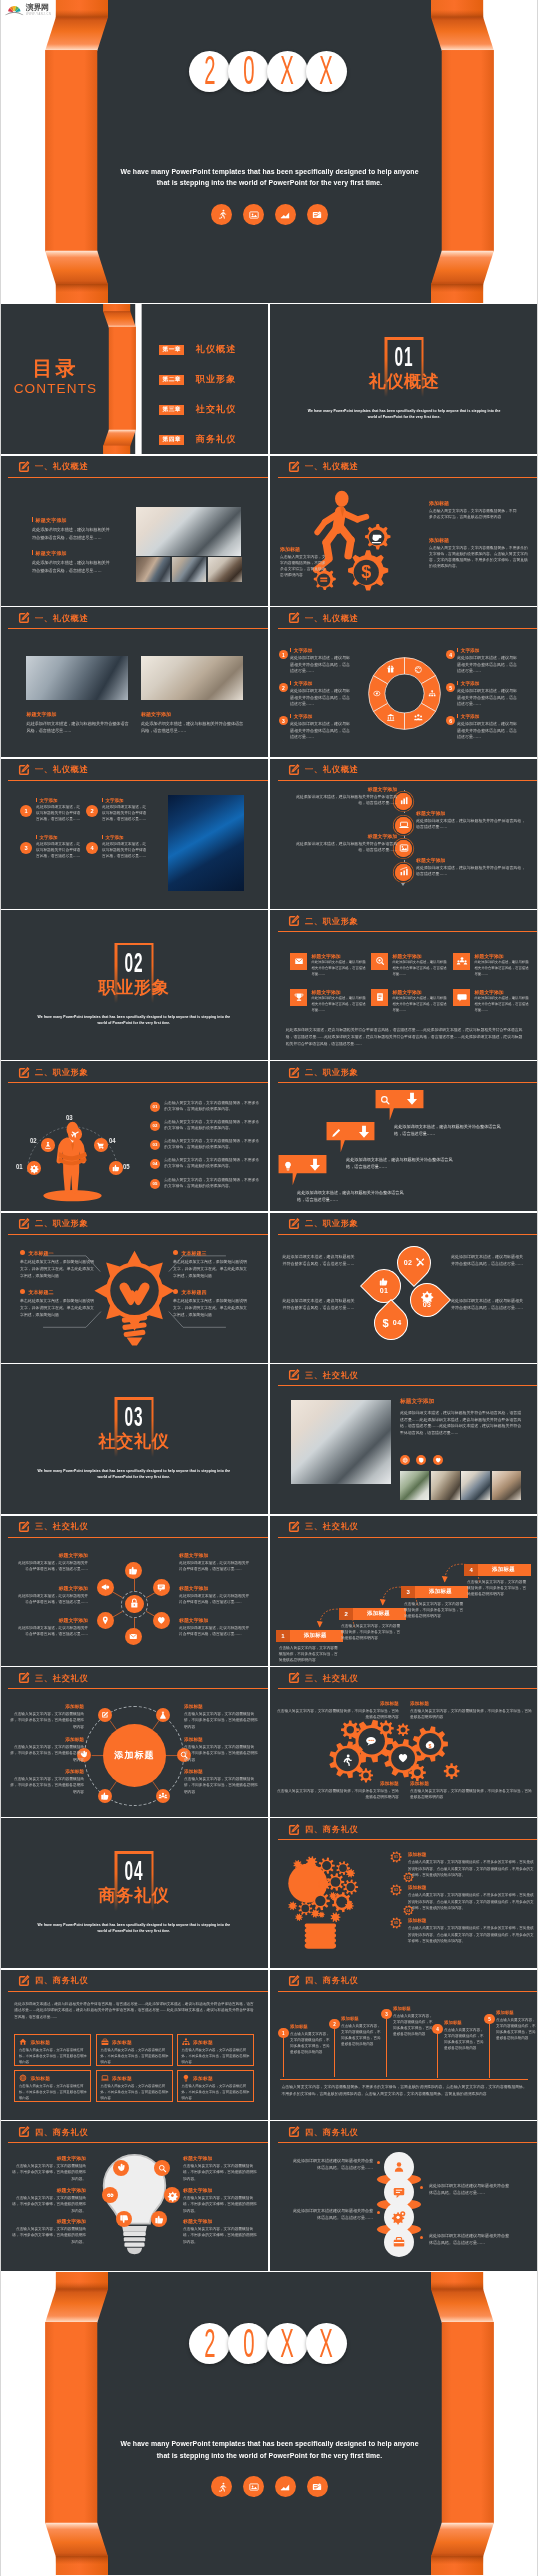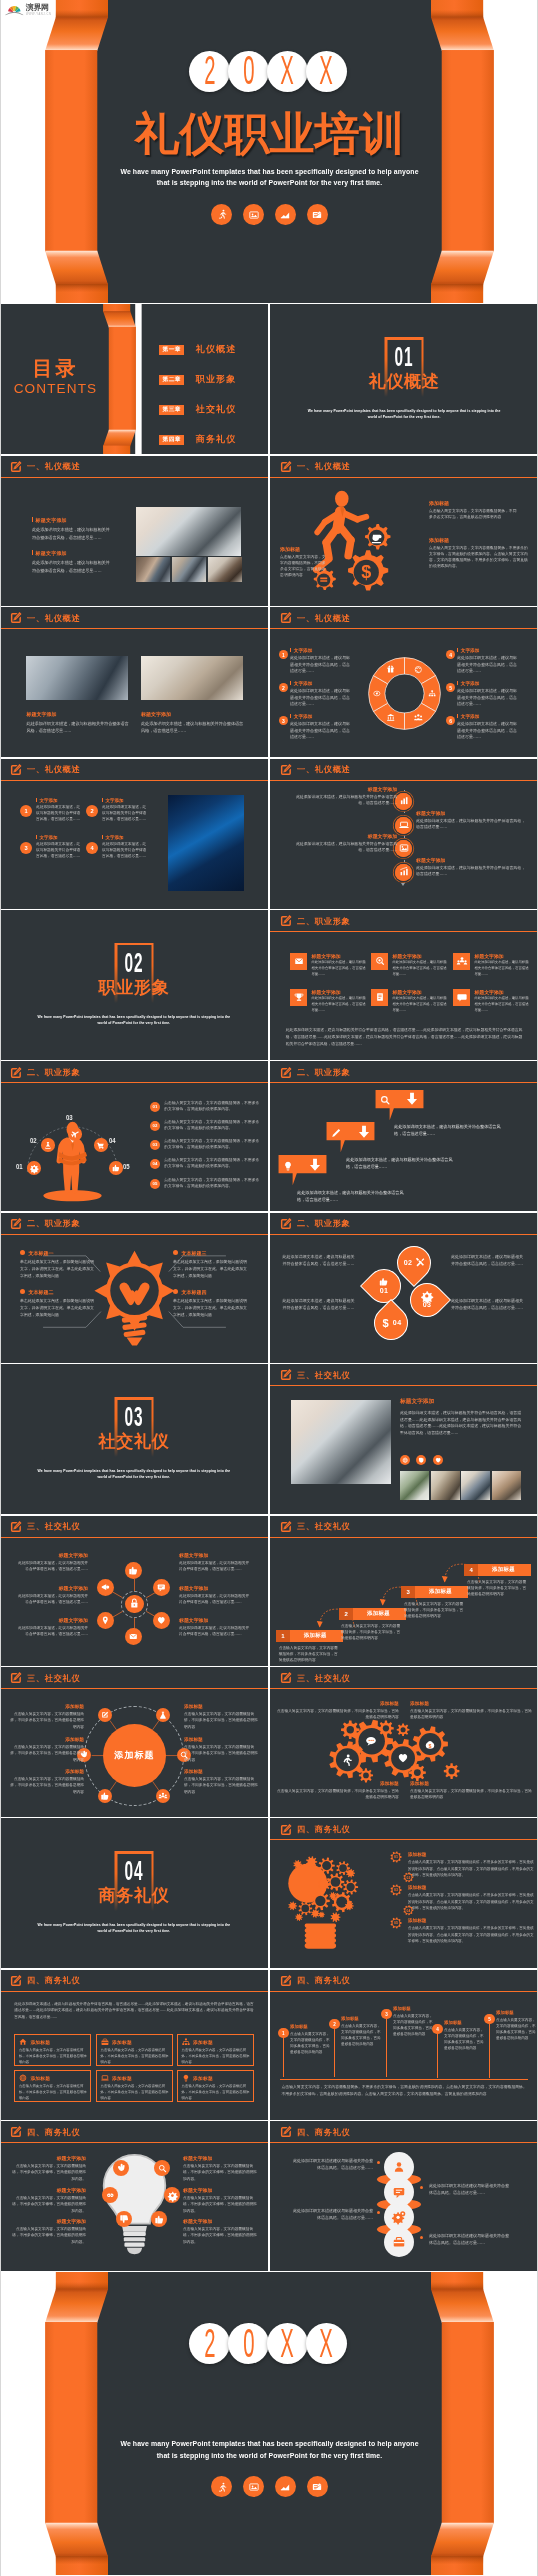--- a/index.html
+++ b/index.html
@@ -19,21 +19,21 @@
 .logo-url{font-size:2.9px;color:#b0b0b0;letter-spacing:0.6px;margin-top:0.7px;transform:scale(.92);transform-origin:left}
 .cover-white{position:absolute;inset:0;background:#fff}
 .yearrow{position:absolute;display:flex;align-items:center}
 .ycircle{width:41px;height:41px;border-radius:50%;background:#fff;display:flex;align-items:center;justify-content:center;box-shadow:0 1.4px 3.6px rgba(0,0,0,.35);position:relative}
 .ycircle span{font-family:"Liberation Sans",sans-serif;font-size:39px;color:#fa6f28;font-weight:300;transform:scaleX(.52) scaleY(1.02);display:block;line-height:1;margin-top:-1.4px}
 .cover-title{position:absolute;width:100%;text-align:center;font-size:45px;font-weight:700;color:#fa6f28;letter-spacing:0px;line-height:1;text-shadow:1.4px 2.1px 1.4px rgba(0,0,0,.45)}
 .cover-sub{position:absolute;width:100%;text-align:center;font-size:6.9px;font-weight:700;color:#fff;line-height:1.65;letter-spacing:0.1px}
 .cover-icons{position:absolute;width:100%;display:flex;justify-content:center;gap:10.7px}
 .cicon{width:21px;height:21px;border-radius:50%;background:#fa6f28;display:flex;align-items:center;justify-content:center}
 
-.shead{position:absolute;left:0;top:0;width:100%;height:21.4px}
+.shead{position:absolute;left:8px;top:0;width:100%;height:21.4px}
 .shead .hline{position:absolute;left:0;right:0;top:21px;height:1.1px;background:#fa6f28}
 .shead .hicon{position:absolute;left:8.6px;top:4.3px;width:13.6px;height:13.6px}
 .shead .htext{position:absolute;left:27px;top:5.7px;font-size:8.2px;font-weight:700;color:#fa6f28;letter-spacing:0.7px}
 
 .sec-box{position:absolute;left:50%;transform:translateX(-50%);width:39px;height:60px;
   background:linear-gradient(to bottom,#fa6f28 0%,#f0691f 38%,#8a5230 78%,#2f3539 100%)}
 .sec-box i{position:absolute;left:2.5px;top:2.5px;right:2.5px;bottom:0;background:#2f3539;display:block;z-index:1}
 .sec-num{position:absolute;z-index:2;left:50%;transform:translateX(-50%) scaleX(.57);font-size:27px;font-weight:700;color:#fff;letter-spacing:1.8px;font-family:"Liberation Sans",sans-serif;line-height:1}
 .sec-title{position:absolute;z-index:3;width:100%;text-align:center;font-size:17px;font-weight:700;color:#fa6f28;letter-spacing:0.7px;line-height:1}
 .sec-desc{position:absolute;width:100%;text-align:center;font-size:3.4px;font-weight:700;color:#fff;line-height:1.75;letter-spacing:0.1px}
@@ -133,21 +133,20 @@
     <div class="ycircle" style="margin-left:-2.1px">
         <span>0</span>
       </div>
     <div class="ycircle" style="margin-left:-2.1px">
         <span>X</span>
       </div>
     <div class="ycircle" style="margin-left:-2.1px">
         <span>X</span>
       </div>
   </div>
-  <div class="cover-title" style="top:111px">礼仪职业培训</div>
   <div class="cover-sub" style="top:166px">
     <div>We have many PowerPoint templates that has been specifically designed to help anyone</div>
     <div>that is stepping into the world of PowerPoint for the very first time.</div>
   </div>
   <div class="cover-icons" style="top:204px">
     <div class="cicon">
         <svg width="10.7" height="10.7" viewBox="0 0 24 24" fill="#fff">
           <circle cx="14.5" cy="3.6" r="2.1"></circle>
           <path d="M12.6 7.2 L9.3 9.6 L7.3 13.2 L9.0 14.1 L10.8 11.1 L12.6 10.0 L11.2 14.4 L14.8 17.2 L15.6 21.8 L17.6 21.4 L16.6 15.8 L13.9 13.6 L15.4 9.6 L17.2 12.4 L20.6 12.4 L20.6 10.5 L18.2 10.5 L16.3 7.4 Z"></path>
           <path d="M10.5 16.4 L8.3 19.6 L4.4 19.6 L4.4 21.5 L9.3 21.5 L12.3 17.8 Z"></path>

